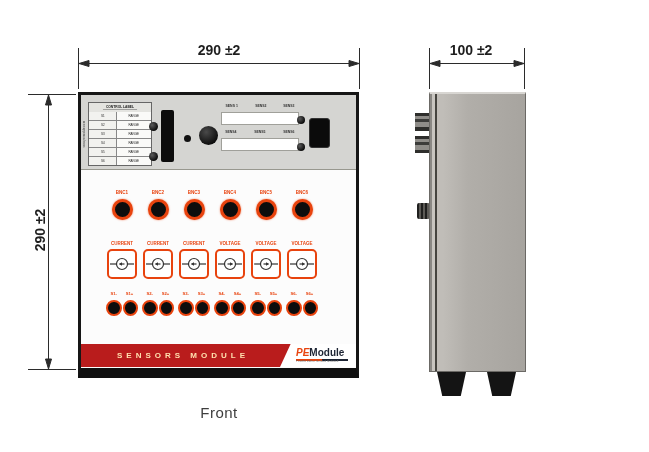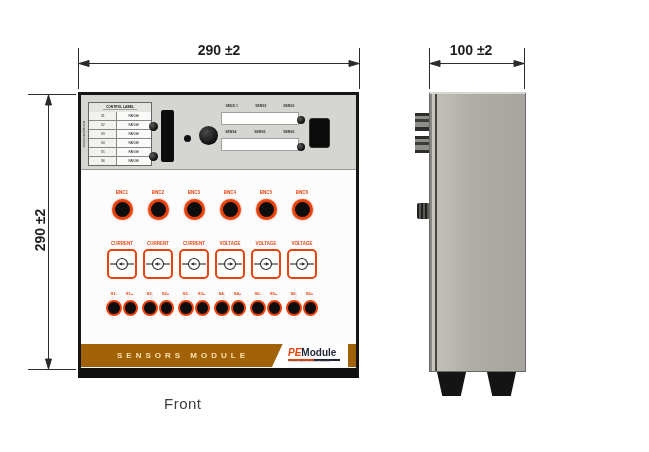--- a/index.html
+++ b/index.html
@@ -49,44 +49,44 @@
   .bnc-circle{width:21px;height:21px;margin:3px auto 0;border-radius:50%;background:#0d0d0d;
     border:3.5px solid #e8430e;box-sizing:border-box;box-shadow:0 0 2px rgba(232,67,14,.7);}
   .meter-box{width:30px;height:30px;margin:2px auto 0;border:2.5px solid #e8430e;border-radius:5px;
     background:#fff;box-sizing:border-box;display:flex;align-items:center;justify-content:center;}
   .term-labels{display:flex;justify-content:space-around;font-size:6px;font-weight:bold;color:#e8430e;height:6px;}
   .term-labels span{transform:scale(0.7);transform-origin:center top;white-space:nowrap;}
   .term-pair{display:flex;justify-content:center;gap:1px;margin-top:3px;}
   .term-circle{width:16px;height:16px;border-radius:50%;background:#0d0d0d;
     border:2.5px solid #e8430e;box-sizing:border-box;}
   
-  #banner{position:absolute;left:0;top:249px;width:275px;height:23px;background:#a16207;}
+  #banner{position:absolute;left:0;top:249px;width:275px;height:23px;background:#b91c1c;}
   #banner-text{position:absolute;left:36px;top:0;line-height:23px;font-size:8px;font-weight:bold;
     letter-spacing:4px;color:#ffe0ae;white-space:nowrap;}
-  #logo-box{position:absolute;right:8px;top:0;height:23px;width:76px;background:#fff;
+  #logo-box{position:absolute;right:0;top:0;height:23px;width:76px;background:#fff;
     clip-path:polygon(14% 0,100% 0,100% 100%,0 100%);padding-left:0;}
   #logo-line{position:absolute;left:16px;top:3px;white-space:nowrap;font-size:10px;font-weight:800;}
   #logo-pe{color:#e8430e;font-style:italic;}
   #logo-module{color:#1d2433;}
   #logo-bar{position:absolute;left:16px;top:15px;width:52px;height:1.5px;
     background:linear-gradient(90deg,#e8430e 50%,#1d2433 50%);}
   #logo-tagline{position:absolute;left:16px;top:16px;font-size:6px;color:#666;white-space:nowrap;
     transform:scale(0.45);transform-origin:left top;}
   
   #side-box{position:absolute;left:429px;top:92px;width:97px;height:280px;z-index:2;
     background:linear-gradient(90deg,#8a8884 0 2px,#c8c5c0 2px 5px,#45443f 5px 7px,#c0bdb8 7px 13px,#b1aea9 40%,#a7a49f 100%);
     border:1px solid #6b6965;border-top:2px solid #d8d6d2;box-sizing:border-box;}
   .side-bracket{position:absolute;width:15px;height:18px;z-index:1;
     background:linear-gradient(180deg,#2e2e2c 0 3px,#8f8d89 3px 6px,#3c3c3a 6px 9px,#8f8d89 9px 14px,#2e2e2c 14px 100%);}
   #side-cylinder{position:absolute;left:417px;top:203px;width:13px;height:16px;border-radius:2px;z-index:1;
     background:repeating-linear-gradient(90deg,#1f1f1e 0 2px,#5c5a56 2px 4px);}
   .foot{position:absolute;top:372px;width:29px;height:24px;background:#141414;z-index:2;
     clip-path:polygon(0 0,100% 0,82% 100%,18% 100%);}
   
-  .caption{position:absolute;top:395px;width:110px;text-align:left;font-size:15px;color:#3e3e3e;letter-spacing:.5px;}
+  .caption{position:absolute;top:404px;width:110px;text-align:center;font-size:15px;color:#3e3e3e;letter-spacing:.5px;}
 </style>
 </head>
 <body>
 
 <div id="canvas">
 
   <svg id="dims-svg" width="649" height="452">
     <g stroke="#2b2b2b" stroke-width="1" fill="#2b2b2b">
 
       <line x1="78.5" y1="48" x2="78.5" y2="89"></line>

